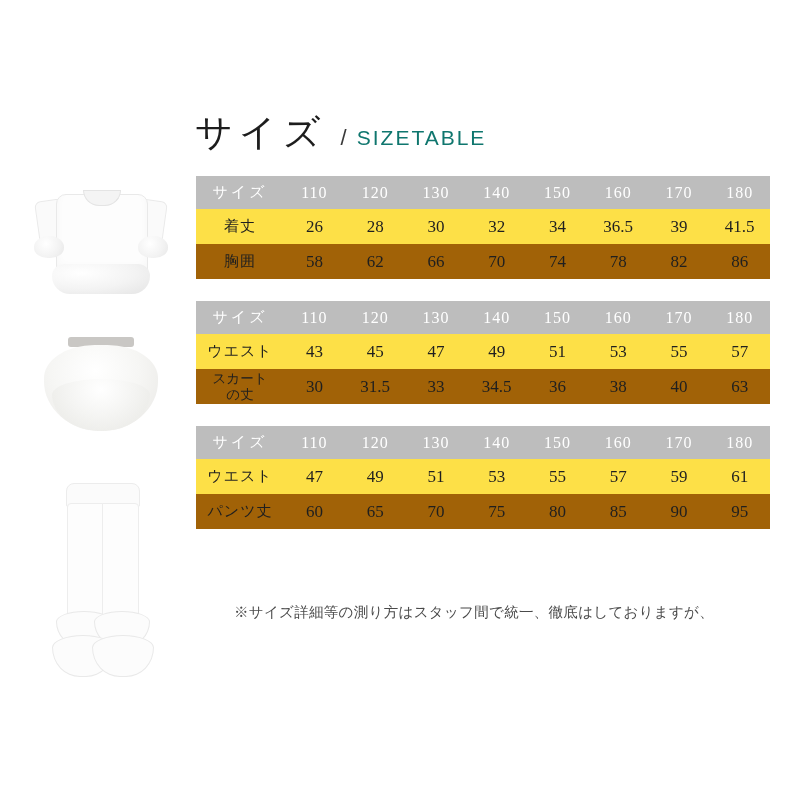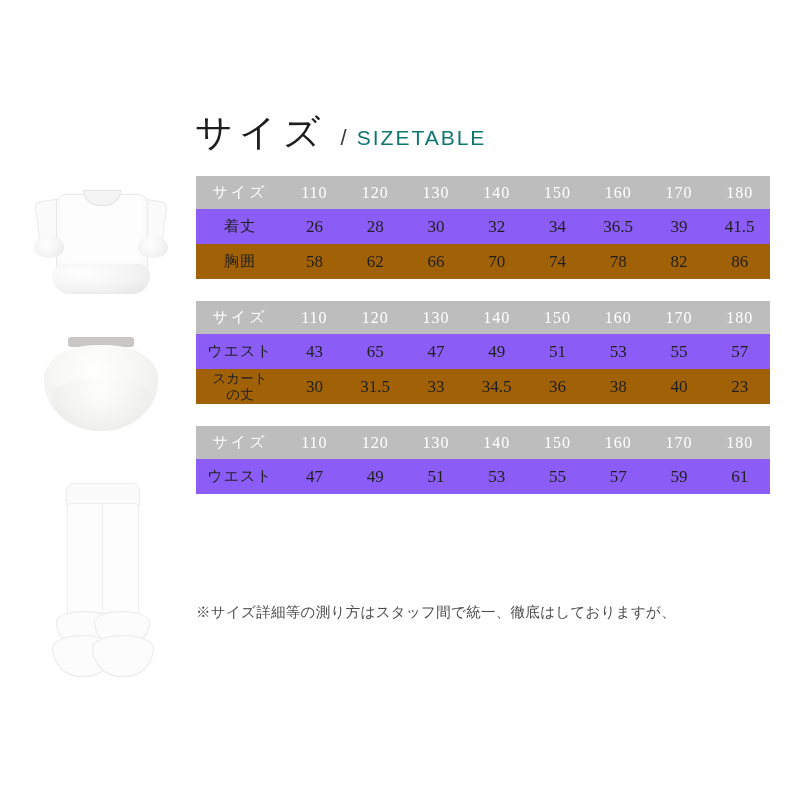--- a/index.html
+++ b/index.html
@@ -209,21 +209,21 @@
     font-weight: normal;
     font-size: 16px;
     height: 31px;
     letter-spacing: 1px;
   }
   table.size thead th.lbl {
     letter-spacing: 3px;
     font-size: 15px;
   }
   table.size tbody td {
-    background: #8b5cf6;
+    background: #fde047;
     font-size: 17px;
     height: 33px;
     color: #1f1f1f;
   }
   table.size tbody td.lbl {
     font-size: 15px;
     letter-spacing: 1px;
     color: #1f1f1f;
   }
   table.size tbody tr.alt td {
@@ -240,21 +240,21 @@
     position: absolute;
     left: 196px;
     top: 600px;
     width: 570px;
     font-family: "Liberation Serif", serif;
     font-size: 14.5px;
     line-height: 25px;
     color: #4a4a4a;
     letter-spacing: 0.3px;
   }
-  .note div { white-space: pre; }
+  .note div { white-space: pre; margin-left: 38px; }
 </style>
 </head>
 <body>
 
 <div class="page">
 
   <div class="header">
     <span class="jp">サイズ</span>
     <span class="sep">/</span>
     <span class="en">SIZETABLE</span>
@@ -370,39 +370,39 @@
           <th>150</th>
           <th>160</th>
           <th>170</th>
           <th>180</th>
         </tr>
       </thead>
       <tbody>
         <tr>
           <td class="lbl">ウエスト</td>
           <td>43</td>
-          <td>65</td>
+          <td>45</td>
           <td>47</td>
           <td>49</td>
           <td>51</td>
           <td>53</td>
           <td>55</td>
           <td>57</td>
         </tr>
         <tr class="alt">
           <td class="lbl two-line" style="white-space:pre-line;">スカート
 の丈</td>
           <td>30</td>
           <td>31.5</td>
           <td>33</td>
           <td>34.5</td>
           <td>36</td>
           <td>38</td>
           <td>40</td>
-          <td>23</td>
+          <td>63</td>
         </tr>
       </tbody>
     </table>
 
     <table class="size">
       <colgroup>
           <col class="lbl">
           <col>
           <col>
           <col>
@@ -430,20 +430,31 @@
           <td class="lbl">ウエスト</td>
           <td>47</td>
           <td>49</td>
           <td>51</td>
           <td>53</td>
           <td>55</td>
           <td>57</td>
           <td>59</td>
           <td>61</td>
         </tr>
+        <tr class="alt">
+          <td class="lbl">パンツ丈</td>
+          <td>60</td>
+          <td>65</td>
+          <td>70</td>
+          <td>75</td>
+          <td>80</td>
+          <td>85</td>
+          <td>90</td>
+          <td>95</td>
+        </tr>
       </tbody>
     </table>
 
   </div>
 
   <div class="note">
     <div>※サイズ詳細等の測り方はスタッフ間で統一、徹底はしておりますが、</div>
   </div>
 
 </div>

